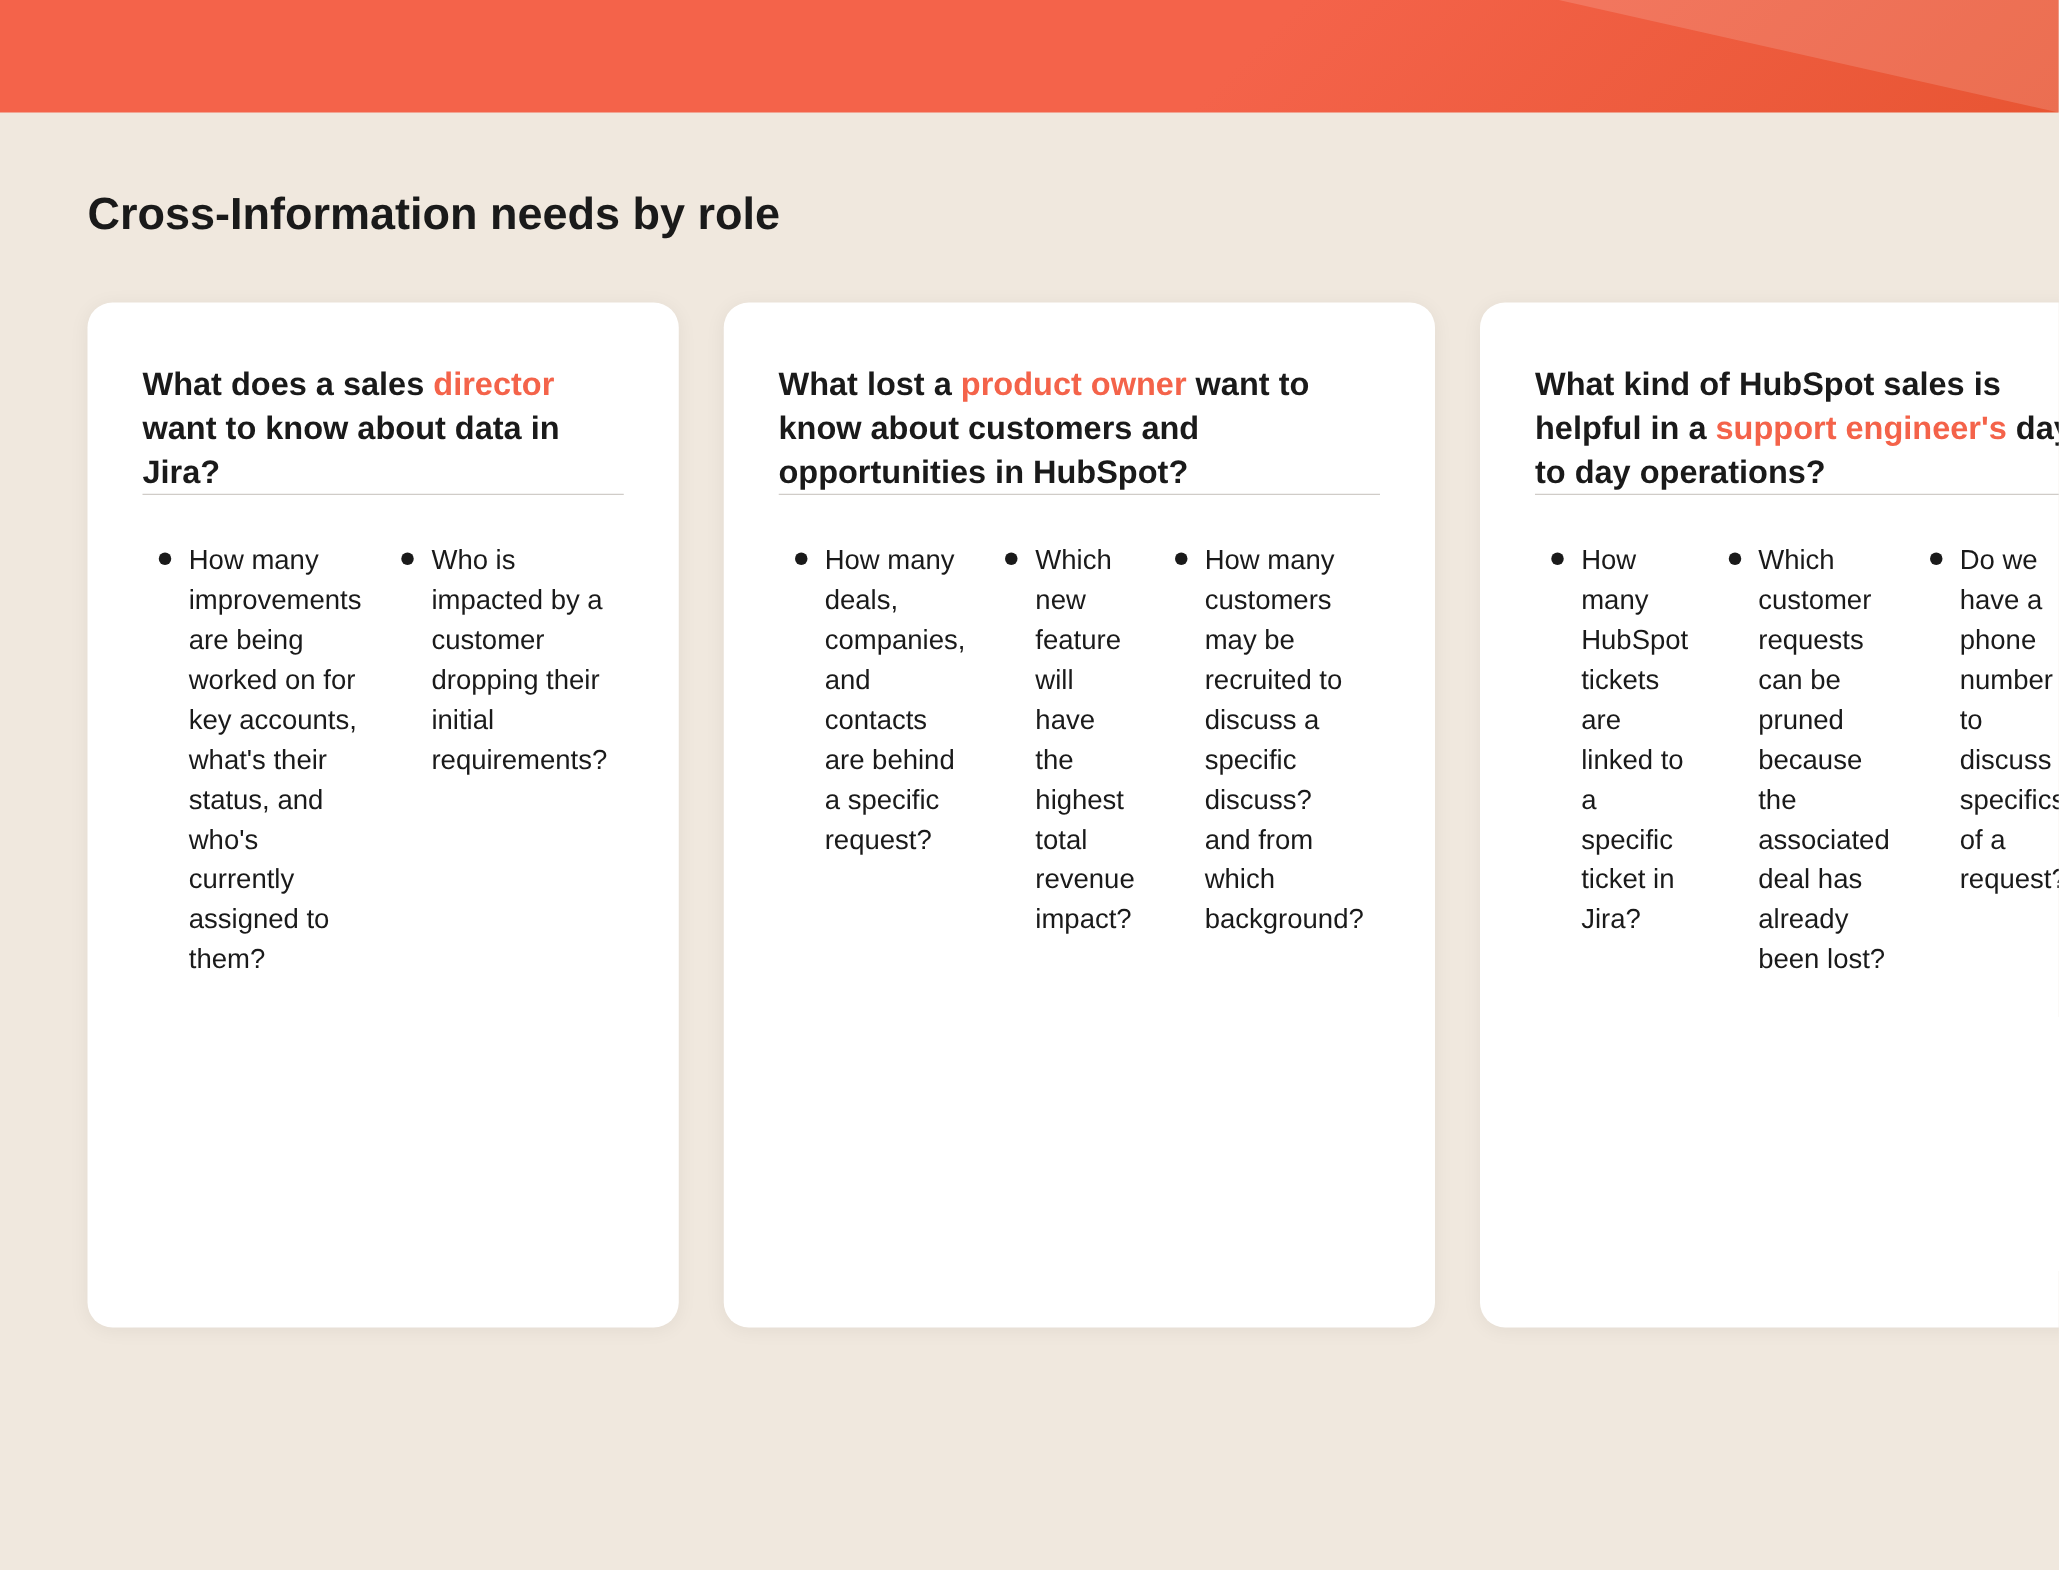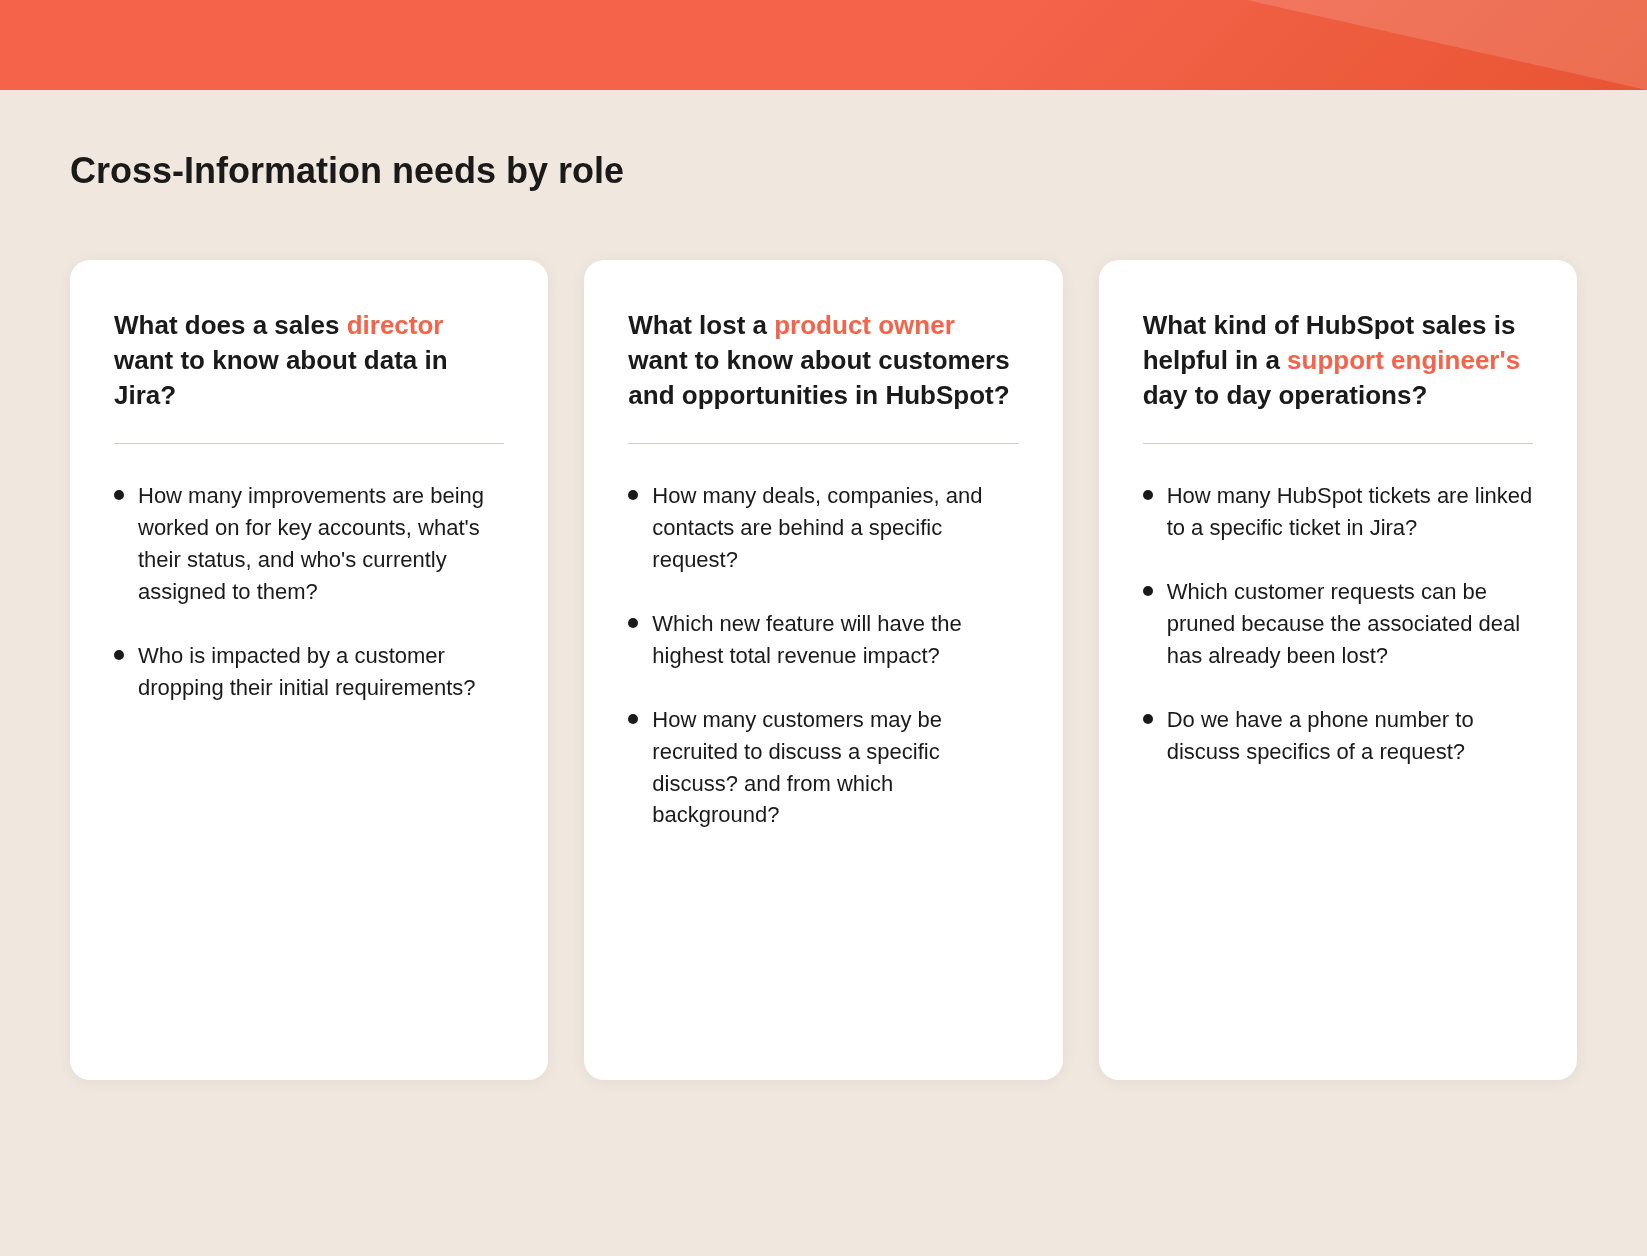--- a/index.html
+++ b/index.html
@@ -43,21 +43,21 @@
       left: 0;
       right: 0;
       bottom: 0;
       padding: 60px 70px 60px 70px;
     }
 
     .page-title {
       font-size: 36px;
       font-weight: 800;
       color: #1a1a1a;
-      margin-bottom: 68px;
+      margin-bottom: 50px;
     }
 
     .cards-container {
       display: flex;
       gap: 36px;
       align-items: flex-start;
     }
 
     .card {
       flex: 1;
@@ -66,39 +66,38 @@
       padding: 48px 44px 48px 44px;
       box-shadow: 0 2px 16px rgba(0,0,0,0.06);
       min-height: 820px;
     }
 
     .card-question {
       font-size: 26px;
       font-weight: 700;
       color: #1a1a1a;
       line-height: 1.35;
-      margin-bottom: 30px;
     }
 
     .card-question .highlight {
       color: #f4634a;
     }
 
     .divider {
       border: none;
       border-top: 1.5px solid #d0ccc8;
       margin-bottom: 36px;
     }
 
     .bullet-list {
       list-style: none;
       padding: 0;
-      margin: 0;
+      margin: 13px;
       display: flex;
-      flex-direction: column;
+      flex-direction: row;
       gap: 32px;
     }
 
     .bullet-item {
       display: flex;
       align-items: flex-start;
       gap: 14px;
       font-size: 22px;
       color: #1a1a1a;
       line-height: 1.45;

